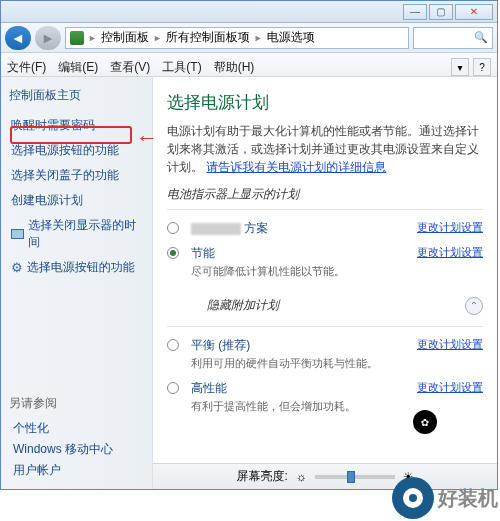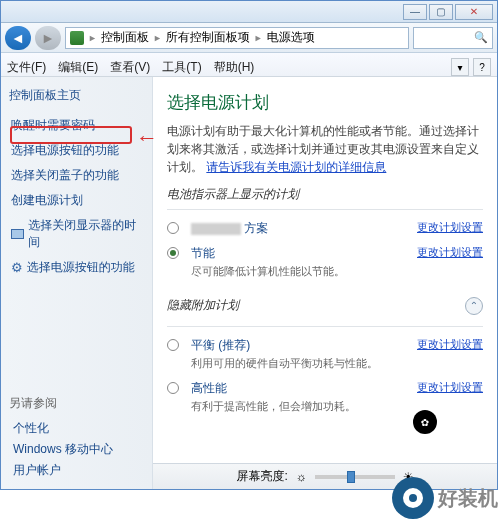--- a/index.html
+++ b/index.html
@@ -40,21 +40,21 @@
 .section-label { color: #333; margin-bottom: 6px; margin-top: 6px; font-style: italic; }
 .plan-group { border: none; margin-bottom: 4px; }
 .plan-row { display: flex; align-items: flex-start; gap: 12px; padding: 4px 0; }
 .radio { width: 12px; height: 12px; border: 1px solid #888; border-radius: 50%; background: #fff; display: inline-flex; align-items: center; justify-content: center; flex-shrink: 0; margin-top: 2px; cursor: pointer; }
 .radio.checked::after { content: ''; width: 6px; height: 6px; background: #3a7a3a; border-radius: 50%; }
 .plan-body { flex: 1; }
 .plan-name { color: #1a4a8a; }
 .plan-desc { color: #666; font-size: 11px; line-height: 1.4; margin-top: 2px; }
 .plan-link { color: #1a4ac8; cursor: pointer; margin-left: auto; font-size: 11px; text-decoration: underline; }
 .blur-box { display: inline-block; width: 50px; height: 12px; background: #d0d0d0; filter: blur(1px); vertical-align: middle; }
-.collapse-section { display: flex; align-items: center; gap: 6px; margin-top: 8px; margin-bottom: 4px; }
+.collapse-section { display: flex; align-items: center; gap: 6px; margin-top: 8px; margin-bottom: 4px; margin-left: 40px; }
 .collapse-btn { width: 18px; height: 18px; border: 1px solid #a0b0c0; border-radius: 50%; background: #f0f4f8; display: flex; align-items: center; justify-content: center; cursor: pointer; font-size: 10px; color: #5a7a9a; margin-left: auto; }
 .brightness-bar { position: absolute; bottom: 0; left: 0; right: 0; height: 26px; background: linear-gradient(#f4f6f8, #e8ecf0); border-top: 1px solid #d0d8e0; display: flex; align-items: center; justify-content: center; gap: 8px; }
 .slider { width: 80px; height: 4px; background: #ccc; position: relative; }
 .slider-thumb { position: absolute; top: -4px; left: 40%; width: 8px; height: 12px; background: #4a8ac8; border: 1px solid #2a6aa8; }
 .badge { position: absolute; right: 60px; bottom: 55px; width: 24px; height: 24px; background: #000; border-radius: 12px; display: flex; align-items: center; justify-content: center; color: #fff; font-size: 10px; }
 .watermark { position: absolute; right: 2px; bottom: 2px; display: flex; align-items: center; gap: 4px; }
 .wm-circle { width: 42px; height: 42px; background: #1a5a8a; border-radius: 50%; display: flex; align-items: center; justify-content: center; }
 .wm-inner { width: 20px; height: 20px; background: #fff; border-radius: 50%; display: flex; align-items: center; justify-content: center; }
 .wm-dot { width: 8px; height: 8px; background: #1a5a8a; border-radius: 50%; }
 .wm-text { font-size: 20px; color: #888; font-weight: bold; }

